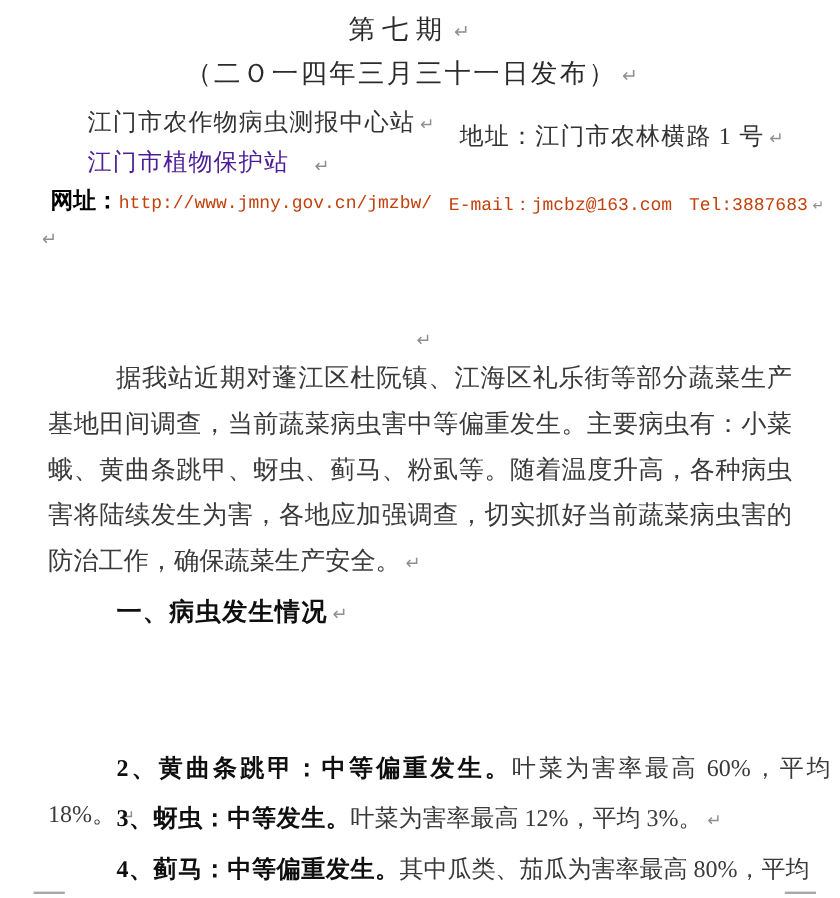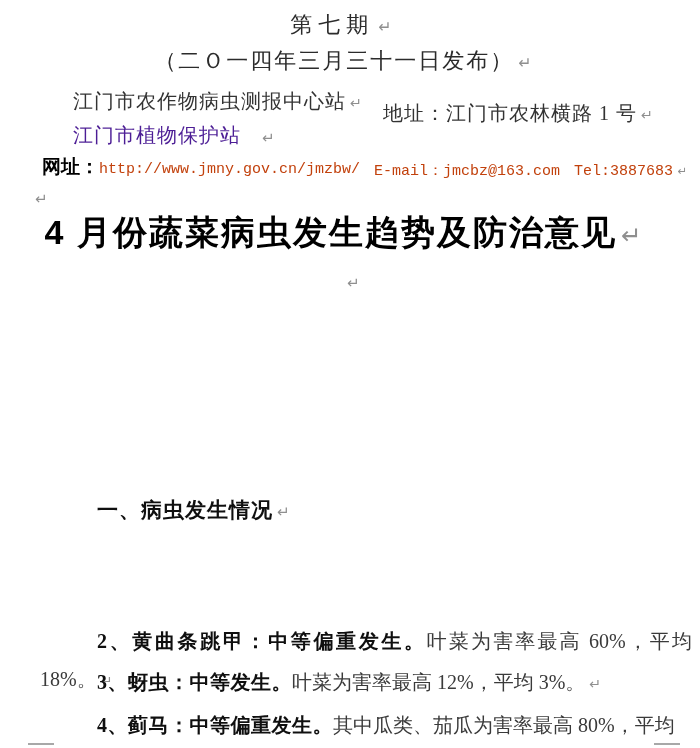--- a/index.html
+++ b/index.html
@@ -96,24 +96,24 @@
         <span class="mono">jmcbz@163.com</span>
       </span>
     <span class="web-group">
         <span class="mono">Tel:3887683</span>
         <span class="pilcrow">↵</span>
       </span>
   </div>
 
   <span class="pm-abs pm-alone">↵</span>
 
-  <div class="abs center doc-title"><span>4 月份蔬菜病虫发生趋势及防治意见</span><span class="pilcrow">↵</span></div>
 
   <span class="pm-abs pm-empty">↵</span>
 
+  <p class="abs intro"><span>据我站近期对蓬江区杜阮镇、江海区礼乐街等部分蔬菜生产基地田间调查，当前蔬菜病虫害中等偏重发生。主要病虫有：小菜蛾、黄曲条跳甲、蚜虫、蓟马、粉虱等。随着温度升高，各种病虫害将陆续发生为害，各地应加强调查，切实抓好当前蔬菜病虫害的防治工作，确保蔬菜生产安全。</span><span class="pilcrow">↵</span></p>
 
   <div class="abs sec-heading"><span>一、病虫发生情况</span><span class="pilcrow">↵</span></div>
 
 
   <p class="abs pest-item item2"><b>2、黄曲条跳甲：中等偏重发生。</b><span>叶菜为害率最高 60%，平均 18%。</span><span class="pilcrow">↵</span></p>
 
   <p class="abs pest-item item3"><b>3、蚜虫：中等发生。</b><span>叶菜为害率最高 12%，平均 3%。</span><span class="pilcrow">↵</span></p>
 
   <p class="abs pest-item item4"><b>4、蓟马：中等偏重发生。</b><span>其中瓜类、茄瓜为害率最高 80%，平均</span></p>
 

